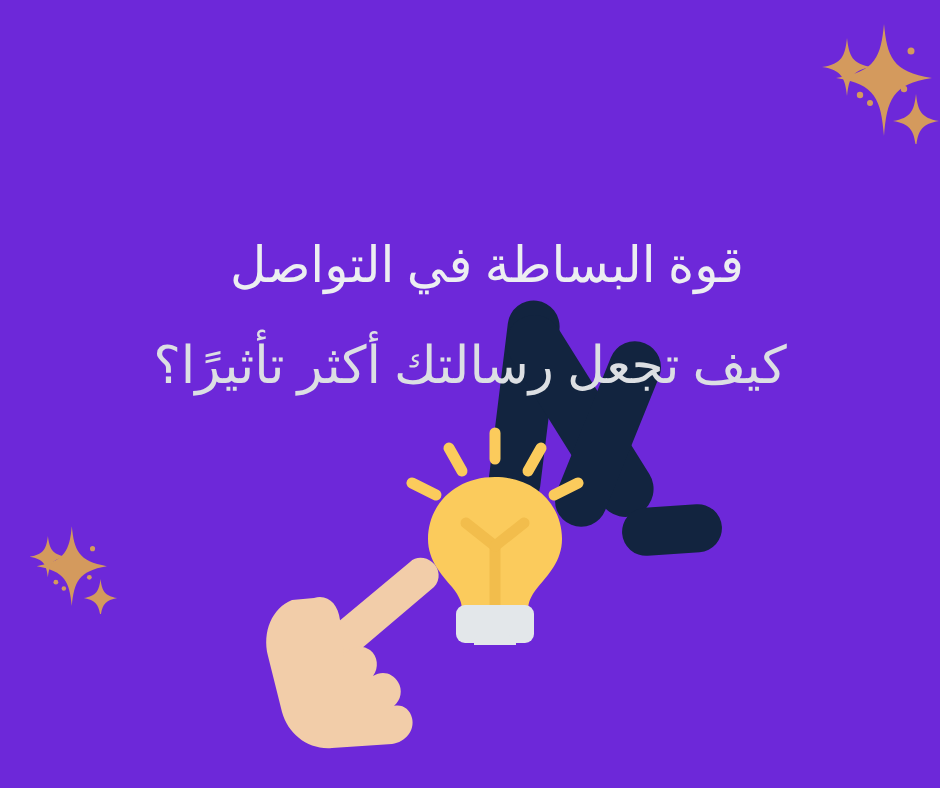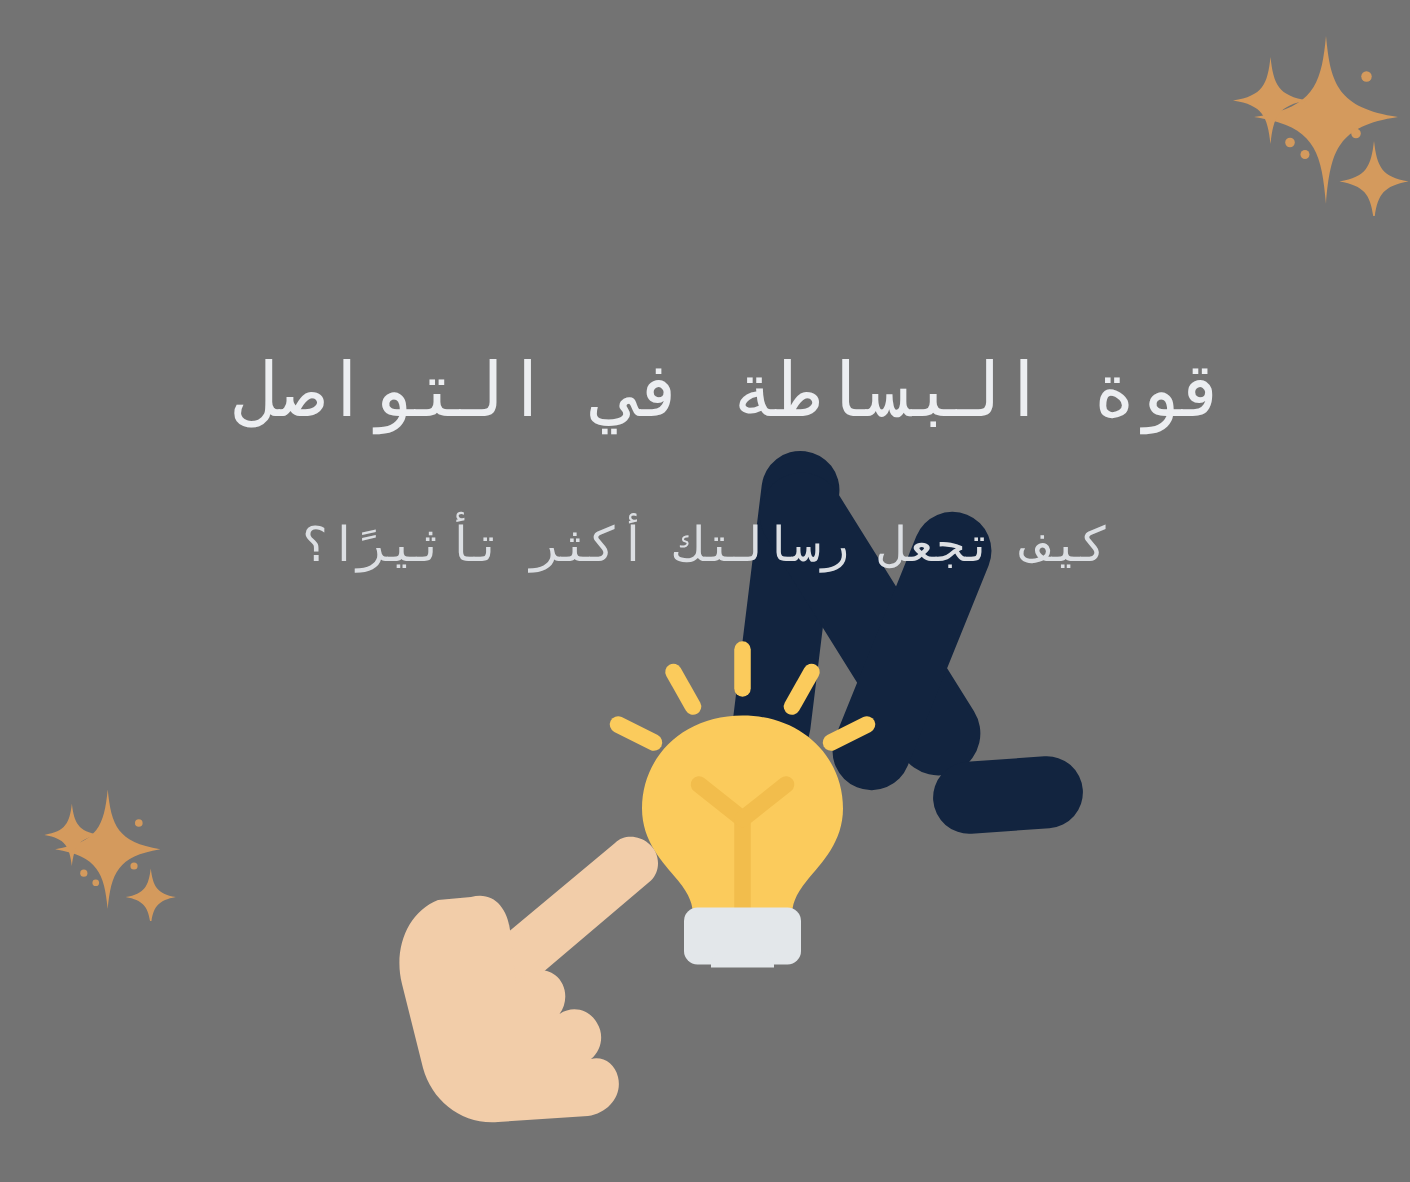--- a/index.html
+++ b/index.html
@@ -5,23 +5,23 @@
 <style>
   html, body {
     margin: 0;
     padding: 0;
     background: #0c1c38;
   }
   #canvas {
     position: relative;
     width: 940px;
     height: 788px;
-    background: #737373;
+    background: #6d28d9;
     overflow: hidden;
-    font-family: Liberation Mono, monospace;
+    font-family: Liberation Serif, serif;
   }
 
   
   .wm {
     position: absolute;
     background: #12243f;
     pointer-events: none;
   }
   .wm-bar-left {
     left: 498px;
@@ -70,21 +70,21 @@
     letter-spacing: 0px;
   }
   #title-line-1 {
     top: 228px;
     font-size: 50px;
     line-height: 74px;
     padding-left: 34px;
   }
   #title-line-2 {
     top: 327px;
-    font-size: 32px;
+    font-size: 52px;
     line-height: 78px;
     color: #dcdfe3;
   }
 
   
   .sparkle-cluster {
     position: absolute;
   }
 
   

